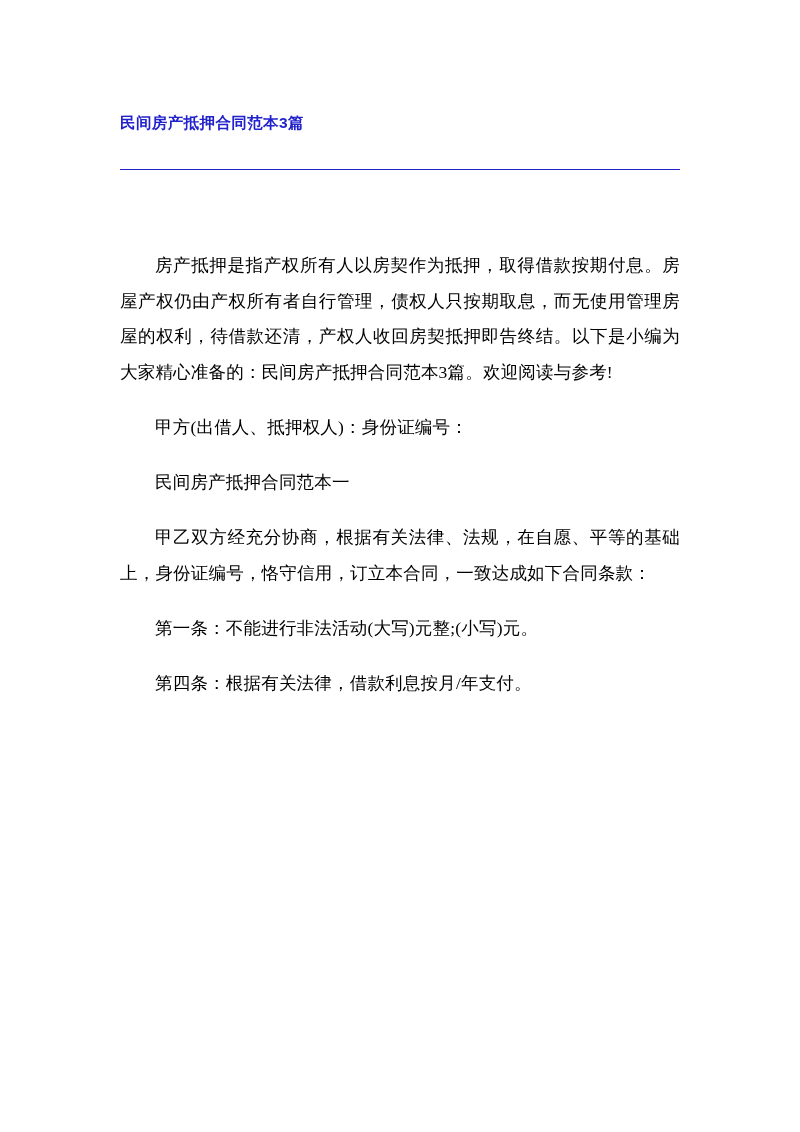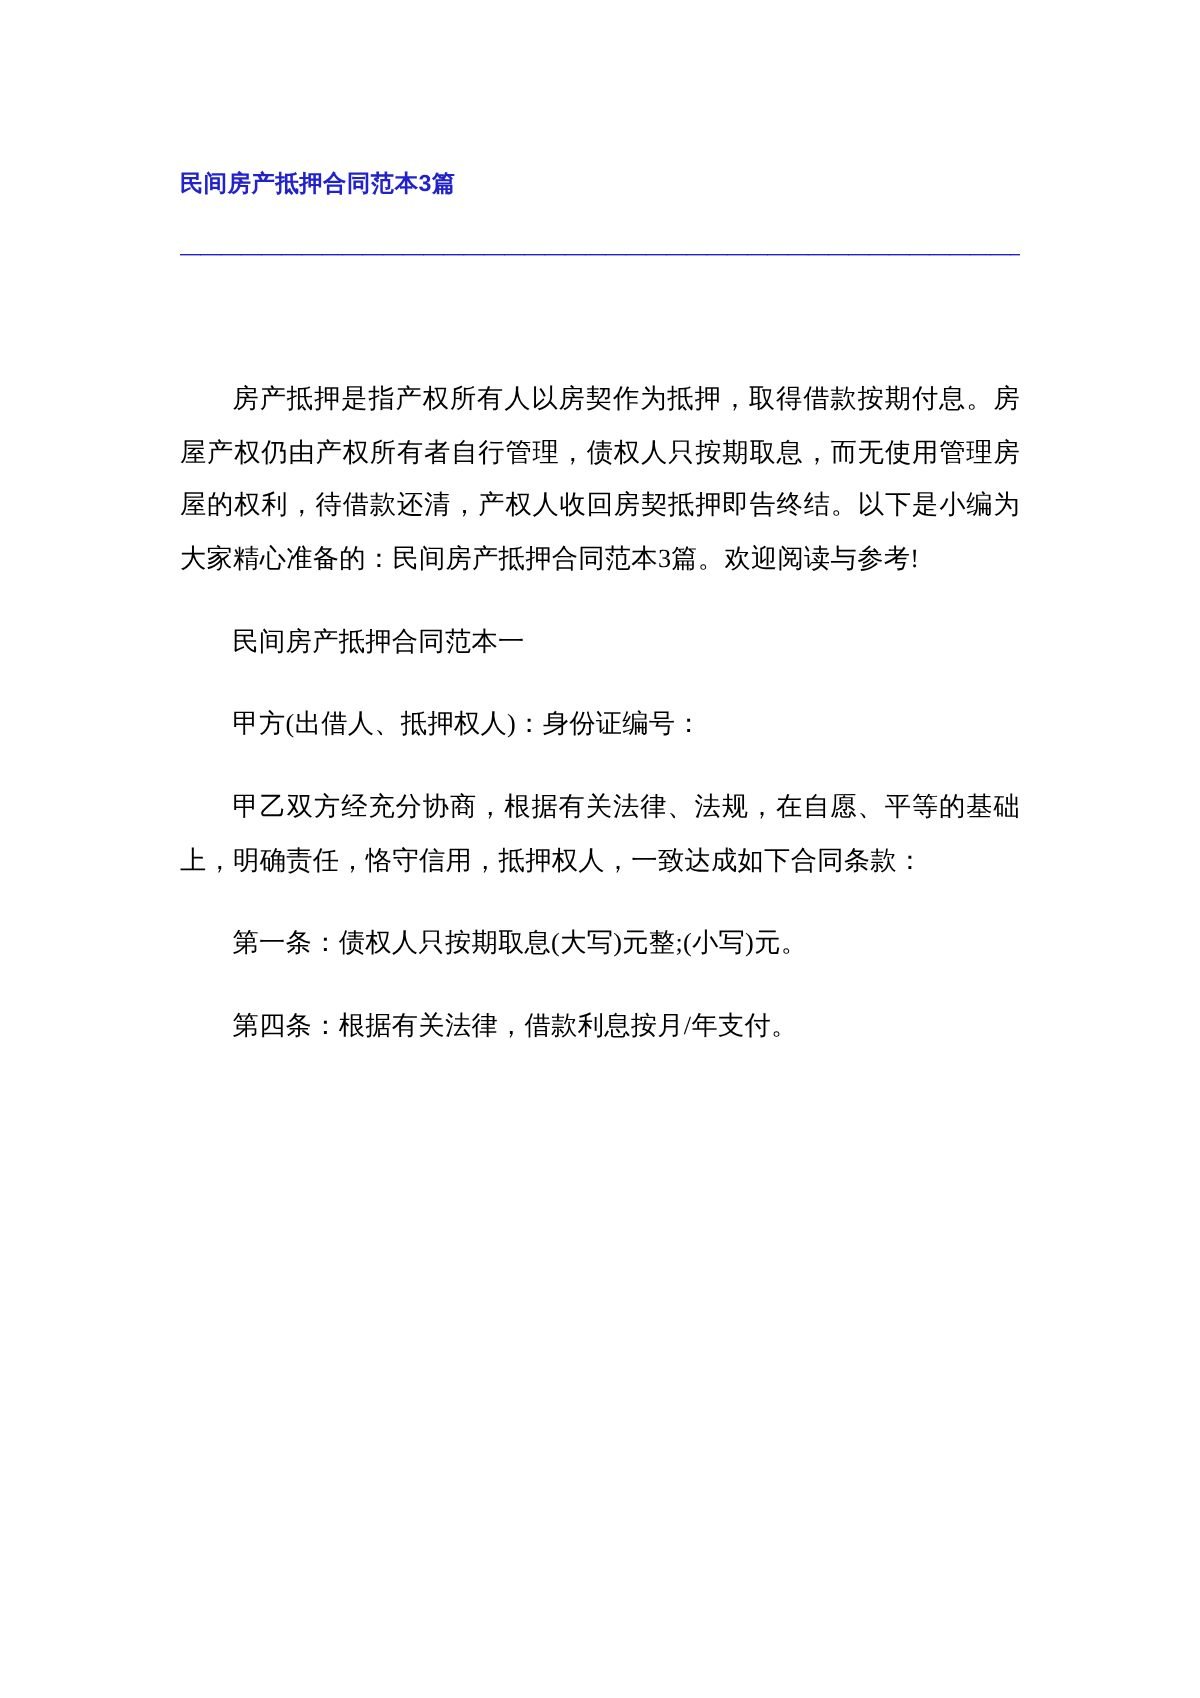--- a/index.html
+++ b/index.html
@@ -62,20 +62,20 @@
 <body>
 
 <div class="page">
 
   <h1 class="doc-title">民间房产抵押合同范本3篇</h1>
 
   <div class="divider">——————————————————————————————————————————</div>
 
   <div class="body-block">
     <p class="para">房产抵押是指产权所有人以房契作为抵押，取得借款按期付息。房屋产权仍由产权所有者自行管理，债权人只按期取息，而无使用管理房屋的权利，待借款还清，产权人收回房契抵押即告终结。以下是小编为大家精心准备的：民间房产抵押合同范本3篇。欢迎阅读与参考!</p>
+    <p class="para">甲方(出借人、抵押权人)：身份证编号：</p>
     <p class="para">民间房产抵押合同范本一</p>
-    <p class="para">甲方(出借人、抵押权人)：身份证编号：</p>
-    <p class="para">甲乙双方经充分协商，根据有关法律、法规，在自愿、平等的基础上，明确责任，恪守信用，抵押权人，一致达成如下合同条款：</p>
-    <p class="para">第一条：债权人只按期取息(大写)元整;(小写)元。</p>
+    <p class="para">甲乙双方经充分协商，根据有关法律、法规，在自愿、平等的基础上，身份证编号，恪守信用，订立本合同，一致达成如下合同条款：</p>
+    <p class="para">第一条：不能进行非法活动(大写)元整;(小写)元。</p>
     <p class="para">第四条：根据有关法律，借款利息按月/年支付。</p>
   </div>
 
 </div>
 
 </body></html>

